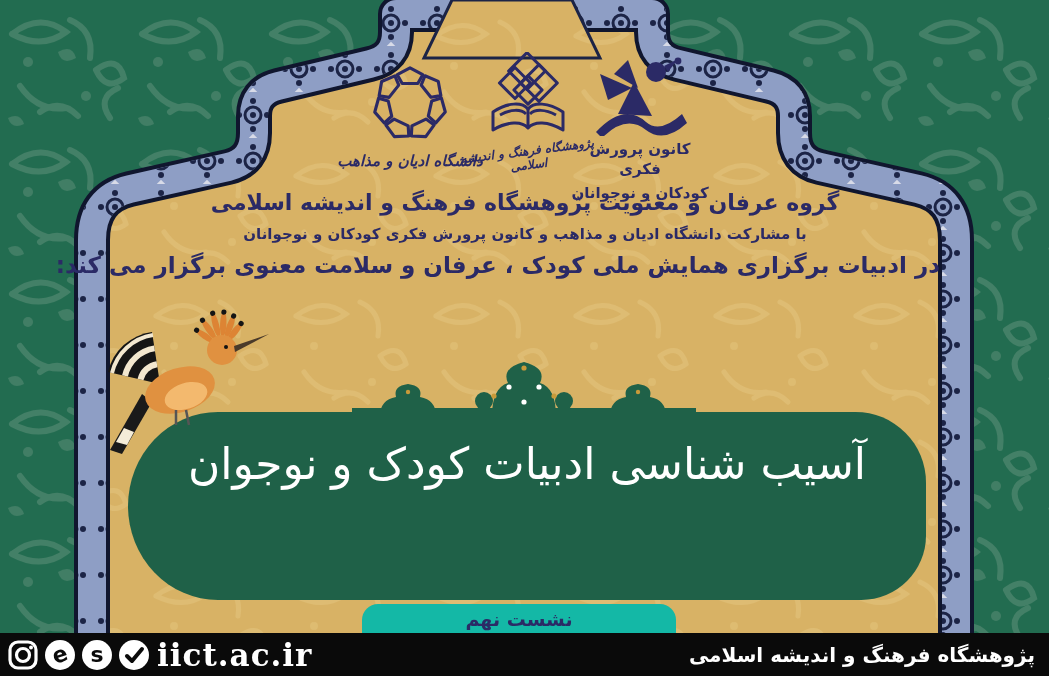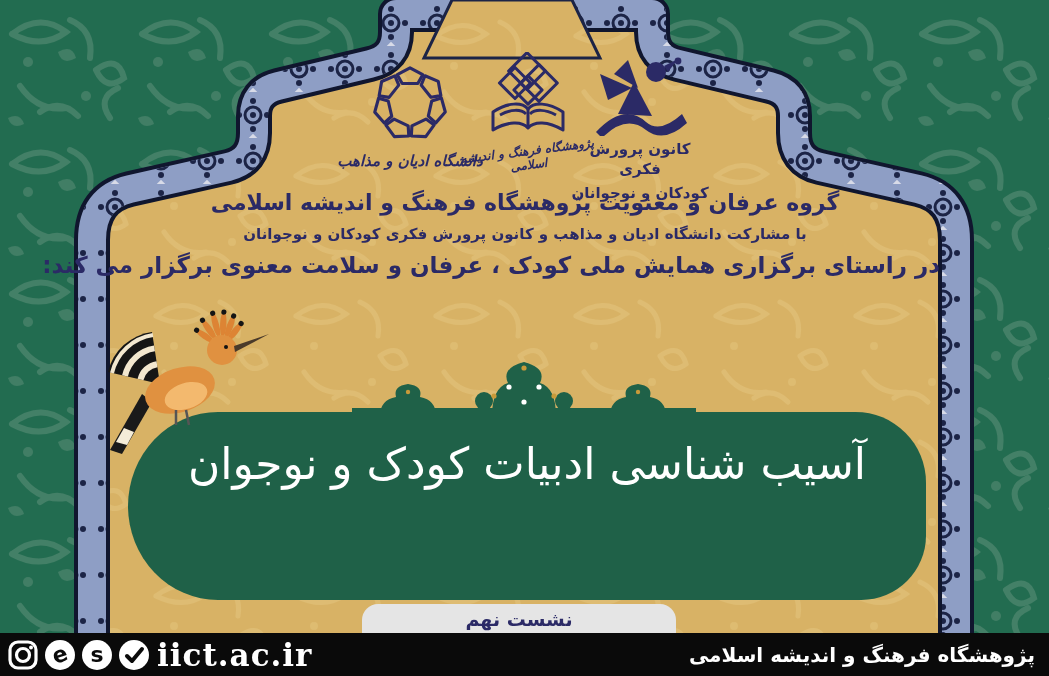--- a/index.html
+++ b/index.html
@@ -37,21 +37,21 @@
     background:var(--banner-green);
     border-radius:92px 72px 66px 92px / 96px 72px 66px 96px;
     color:var(--banner-text);text-align:center;direction:rtl;
   }
   .banner-title{font-size:44px;font-weight:400;margin-top:26px;white-space:nowrap;}
   .banner-subtitle{font-size:28px;font-weight:700;margin-top:16px;}
   .bird{position:absolute;z-index:3;left:80px;top:298px;}
   
   .session-pill{
     position:absolute;z-index:3;left:362px;top:604px;width:314px;height:34px;
-    background:#e5e5e5;border-radius:16px 16px 0 0;text-align:center;direction:rtl;
+    background:#14b8a6;border-radius:16px 16px 0 0;text-align:center;direction:rtl;
   }
   .session-pill span{font-size:19px;font-weight:700;color:var(--text-navy);line-height:31px;}
   
   .footer{
     position:absolute;z-index:4;left:0;top:633px;width:1049px;height:43px;
     background:var(--footer-bg);color:var(--footer-text);
     display:flex;align-items:center;
   }
   .socials{display:flex;align-items:center;gap:3px;margin-left:6px;}
   .social{width:34px;height:34px;position:relative;}
@@ -182,21 +182,21 @@
         <circle cx="90" cy="5" r="3.4"></circle>
       </g>
     </svg>
     <div class="logo-caption">کانون پرورش فکری</div>
     <div class="logo-caption">کودکان و نوجوانان</div>
   </div>
 
   <div class="intro">
     <div class="intro-line l1">گروه عرفان و معنویت پژوهشگاه فرهنگ و اندیشه اسلامی</div>
     <div class="intro-line l2">با مشارکت دانشگاه ادیان و مذاهب و کانون پرورش فکری کودکان و نوجوانان</div>
-    <div class="intro-line l3">در راستای برگزاری همایش ملی کودک ، عرفان و سلامت معنوی برگزار می کند:</div>
+    <div class="intro-line l3">در ادبیات برگزاری همایش ملی کودک ، عرفان و سلامت معنوی برگزار می کند:</div>
   </div>
 
   <svg class="crest" width="344" height="60" viewBox="0 0 344 60">
     <g fill="#1f6148">
       <path d="M140 60 Q140 32 156 27 Q149 12 172 6 Q195 12 188 27 Q204 32 204 60 Z"></path>
       <circle cx="132" cy="45" r="9"></circle>
         <circle cx="212" cy="45" r="9"></circle>
       <path d="M28 60 Q28 44 44 41 Q41 30 56 28 Q71 30 68 41 Q84 44 84 60 Z"></path>
       <path d="M258 60 Q258 44 274 41 Q271 30 286 28 Q301 30 298 41 Q314 44 314 60 Z"></path>
       <rect x="0" y="52" width="344" height="8"></rect>

